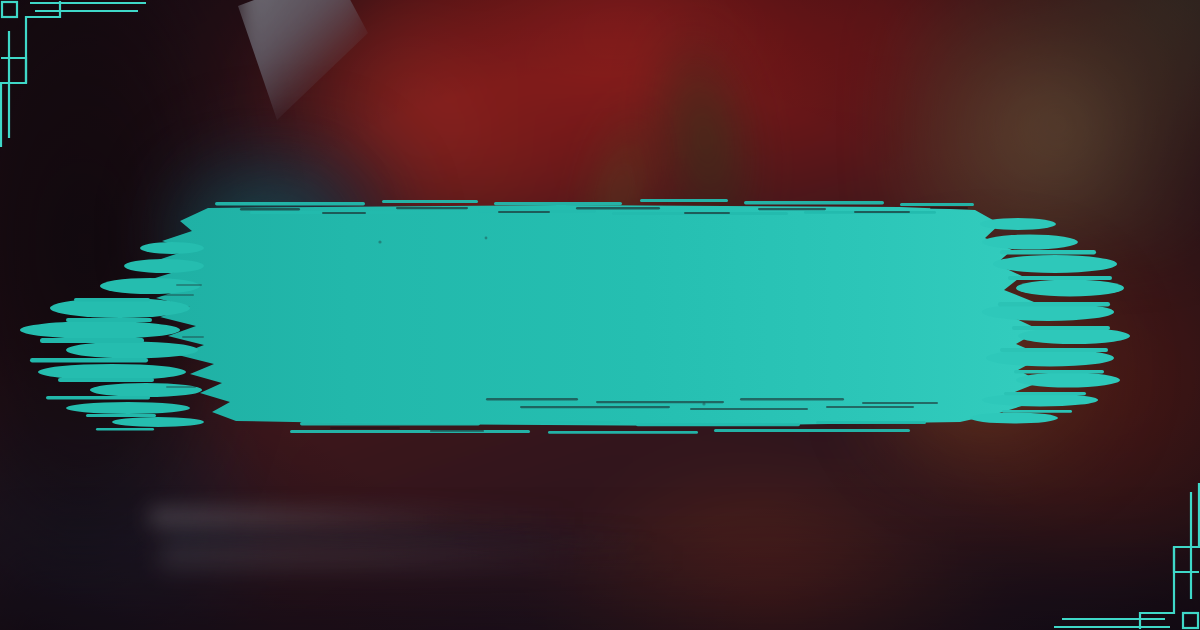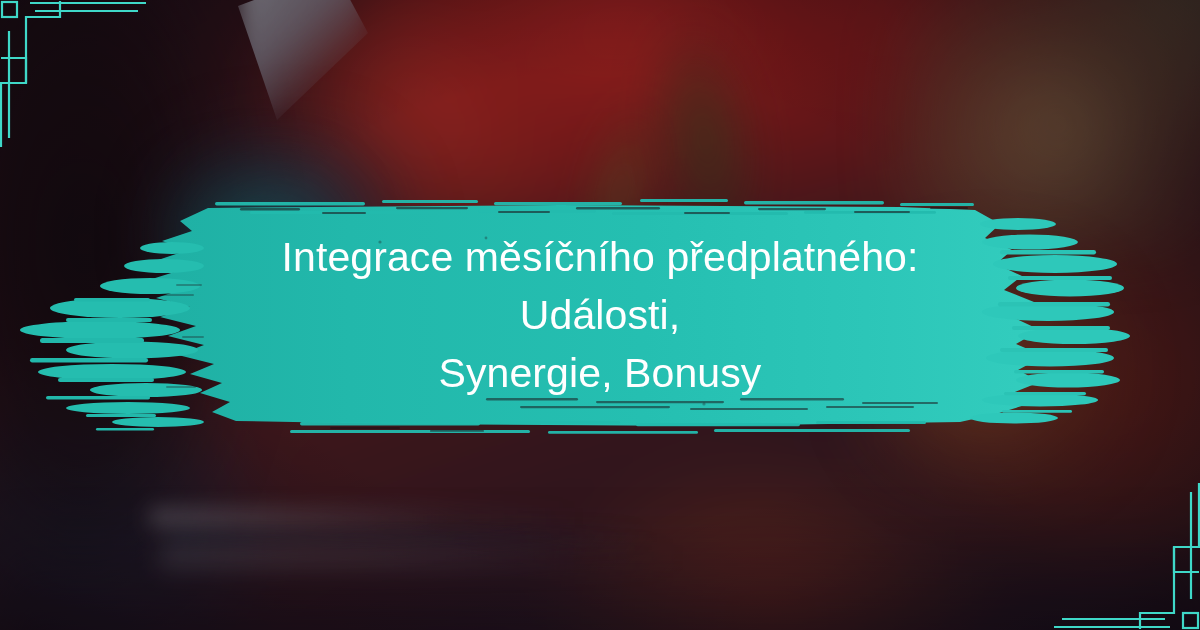--- a/index.html
+++ b/index.html
@@ -364,18 +364,14 @@
           <rect x="182" y="146" width="22" height="2" rx="1"></rect>
           <rect x="166" y="196" width="30" height="2" rx="1"></rect>
           <circle cx="380" cy="52" r="1.6"></circle>
           <circle cx="486" cy="48" r="1.4"></circle>
           <circle cx="704" cy="214" r="1.6"></circle>
         </g>
       </svg>
     </div>
   </div>
 
-  <div class="title-wrap">
-    <div class="title">Integrace měsíčního předplatného: Události,
-Synergie, Bonusy</div>
-  </div>
 
 </div>
 
 </body></html>

